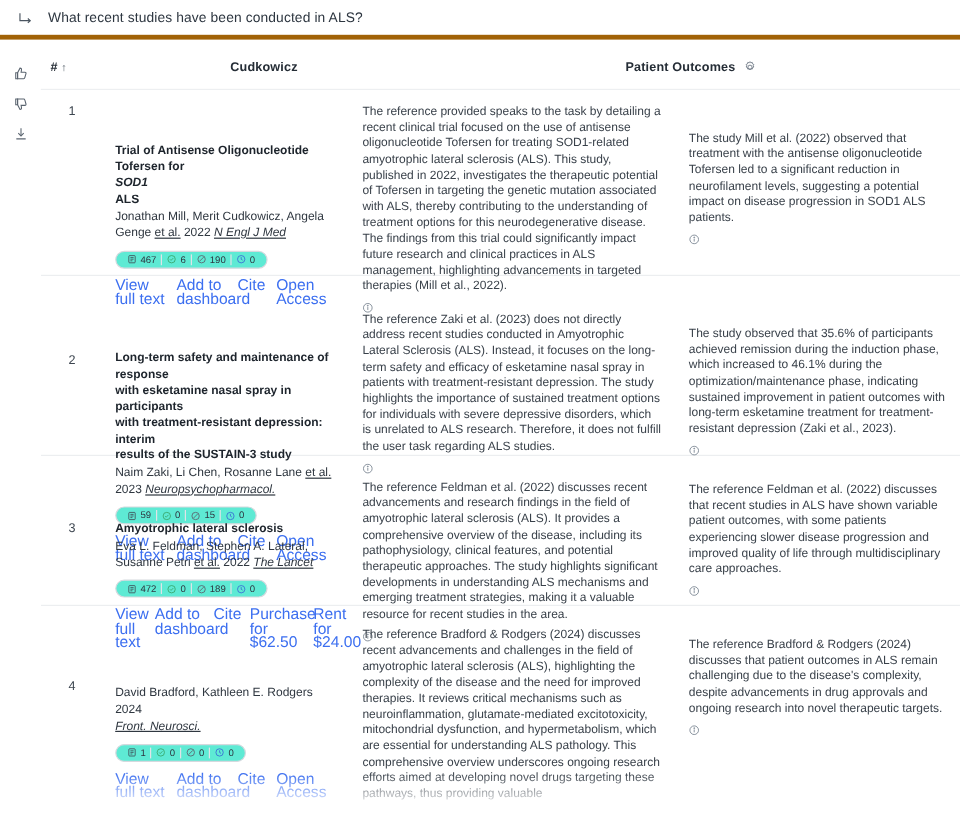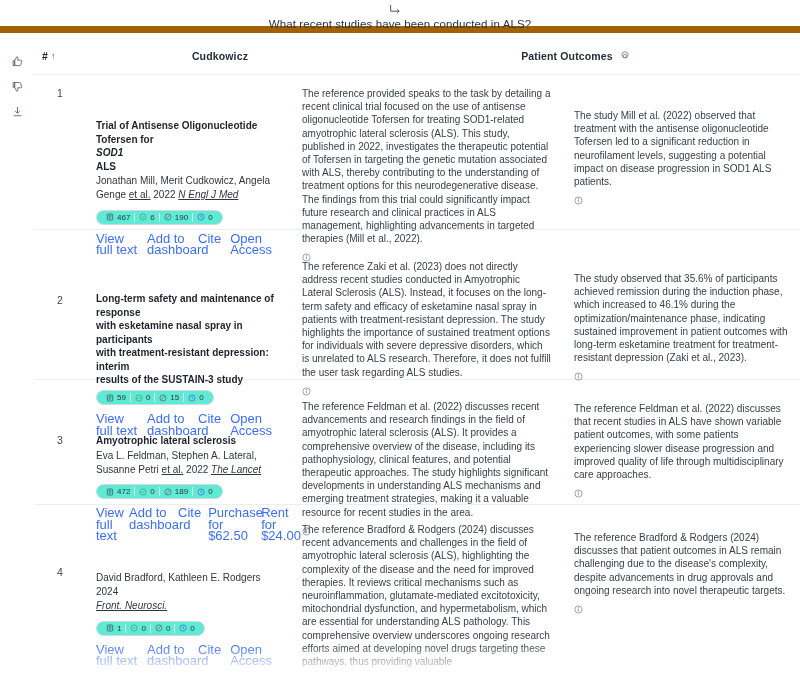--- a/index.html
+++ b/index.html
@@ -11,23 +11,22 @@
     color: #1f2933;
     overflow: hidden;
   }
 
   
   .query-bar {
     height: 33px;
     display: flex;
     align-items: center;
     padding: 0 12px;
-    border-bottom: 7px solid #a16207;
+    border-bottom: 4px solid #a16207;
     background: #fff;
-    flex-direction: column;
   }
   .query-arrow {
     width: 18px; height: 18px;
     flex: 0 0 18px;
     color: #4a5560;
     display: flex; align-items: center; justify-content: center;
     margin-right: 10px;
   }
   .query-text {
     font-size: 11.5px;
@@ -335,20 +334,26 @@
 
       <div class="row r2">
         <div class="cell-num" style="padding-top:52px">2</div>
         <div class="cell-ref" style="padding-top:18px">
           <div class="ref-title">
             <span>Long-term safety and maintenance of response</span><br>
             <span>with esketamine nasal spray in participants</span><br>
             <span>with treatment-resistant depression: interim</span><br>
             <span>results of the SUSTAIN-3 study</span>
           </div>
+          <div class="ref-authors">
+            <span>Naim Zaki, Li Chen, Rosanne Lane</span>
+            <span class="etal">et al.</span>
+            <span>2023</span>
+            <span class="journal">Neuropsychopharmacol.</span>
+          </div>
           <div class="chips">
             <span class="chip">
               <span class="ic-doc">
                   <svg viewBox="0 0 12 12" width="8" height="8" fill="none" stroke="currentColor" stroke-width="1">
                     <rect x="2" y="1.5" width="8" height="9" rx="1"></rect>
                     <path d="M4 4h4M4 6h4M4 8h2.5"></path>
                   </svg>
                 </span>
               <span>59</span>
             </span>

